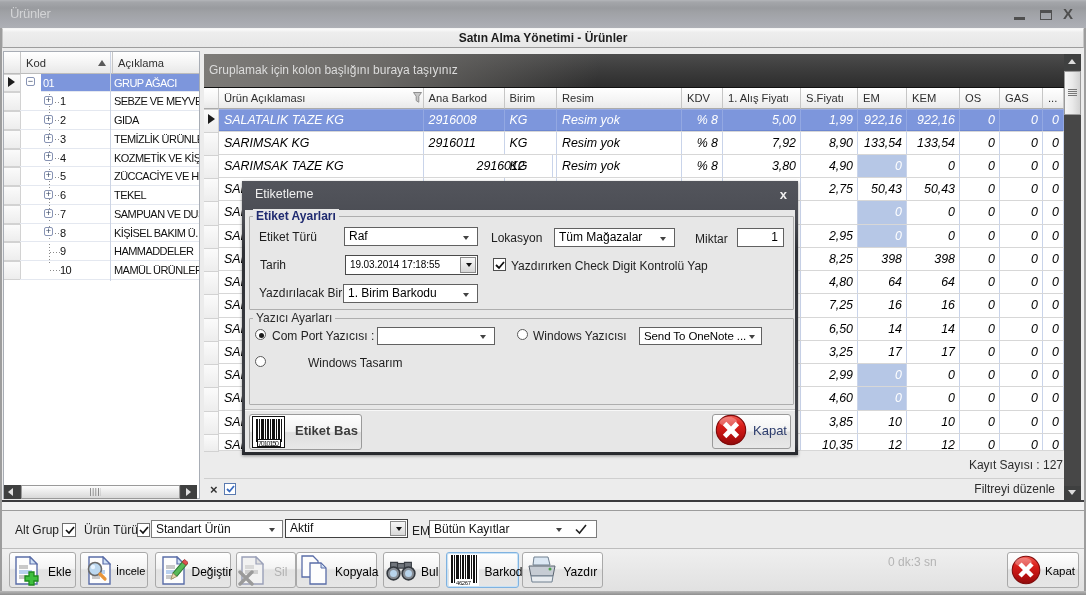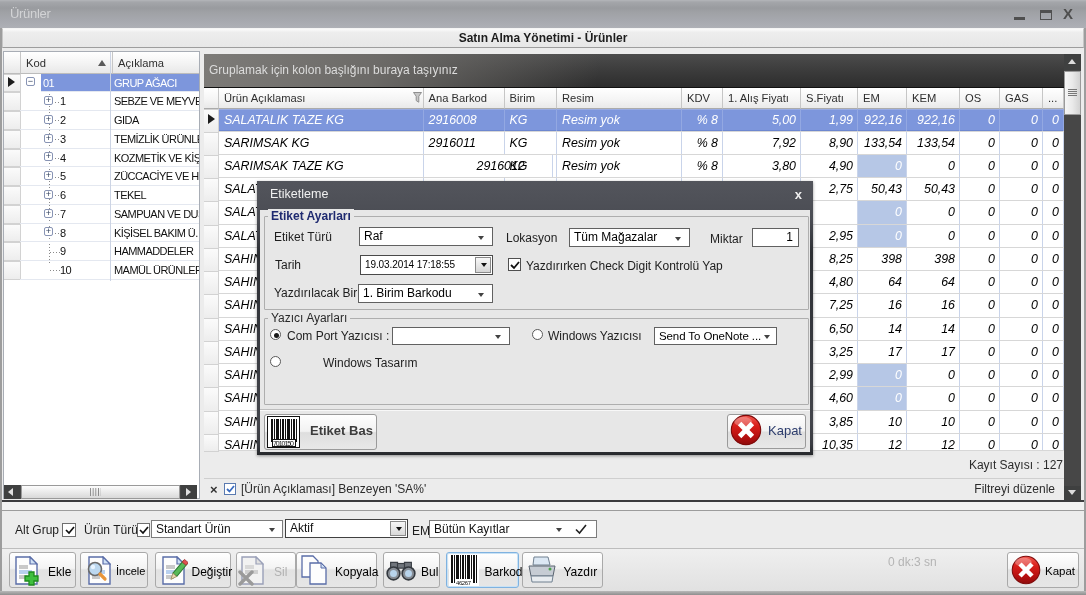--- a/index.html
+++ b/index.html
@@ -46,21 +46,21 @@
 
 .lbl{position:absolute;font-size:12px;color:#1e1e1e;white-space:nowrap;}
 .cb{position:absolute;width:13px;height:13px;background:#fff;border:1px solid #6e6e6e;}
 .combo{position:absolute;background:#fff;border:1px solid #7c7c7c;font-size:12px;color:#111;white-space:nowrap;overflow:hidden;}
 .combo .tx{position:absolute;left:4px;top:0;line-height:18px;}
 .arr{position:absolute;width:0;height:0;border-left:3.5px solid transparent;border-right:3.5px solid transparent;border-top:4px solid #424242;}
 
 #tbar{left:2px;top:548px;width:1082px;height:43px;background:linear-gradient(#efefef,#e1e1e1);border-top:1px solid #bdbdbd;}
 .btn{position:absolute;top:552px;height:36px;background:linear-gradient(#ffffff,#f3f3f3 45%,#e2e2e2 50%,#e6e6e6);border:1px solid #a9a9a9;border-radius:3px;font-size:12px;color:#1c1c1c;}
 
-#dlg{left:257px;top:181px;width:556px;height:274px;background:linear-gradient(#53555c 0%,#4a4c53 14%,#2e3035 26%,#36383e 55%,#43454b 88%,#3a3c42 96%,#26282c 100%);box-shadow:0 1px 3px rgba(0,0,0,.4);}
+#dlg{left:242px;top:181px;width:556px;height:274px;background:linear-gradient(#53555c 0%,#4a4c53 14%,#2e3035 26%,#36383e 55%,#43454b 88%,#3a3c42 96%,#26282c 100%);box-shadow:0 1px 3px rgba(0,0,0,.4);}
 #dlgtitle{position:absolute;left:0;top:0;width:100%;height:28px;color:#f0f0f0;font-size:12.5px;line-height:27px;padding-left:13px;}
 #dlgtitle .x{position:absolute;right:11px;top:0;font-weight:bold;color:#efefef;font-size:13px;}
 .grp{position:absolute;border:1px solid #aeaeae;border-radius:1px;}
 .grplab{position:absolute;background:#e7e7e7;padding:0 3px;font-size:12px;}
 .dlbl{position:absolute;font-size:12px;color:#1e1e1e;white-space:nowrap;}
 .dcombo{position:absolute;background:#fff;border:1px solid #616161;font-size:12px;color:#000;}
 .dcombo .tx{position:absolute;left:4px;top:0;line-height:17px;white-space:nowrap;}
 .radio{position:absolute;width:11px;height:11px;border-radius:50%;background:#fff;border:1px solid #5a5a5a;}
 .radio.on:after{content:"";position:absolute;left:2.5px;top:2.5px;width:5px;height:5px;border-radius:50%;background:#1a1a1a;}
 .dbtn{position:absolute;background:linear-gradient(#fefefe,#f2f2f2 48%,#dedede 52%,#e8e8e8);border:1px solid #9a9a9a;border-radius:3px;}
@@ -407,21 +407,20 @@
     </div>
 <div class="sbthumbv" style="left:1064px;top:71px;width:17px;height:44px;"></div>
 <div class="grip" style="left:1068px;top:89px;width:9px;height:8px;background-image:linear-gradient(#777 1px,transparent 1px);background-size:9px 2px;"></div>
 <div class="abs" id="ksay">Kayıt Sayısı : 127</div>
 <div class="abs" id="fbar">
       <span style="position:absolute;left:6px;top:0;color:#333;font-size:13px;font-weight:bold;">×</span>
       <span class="cb" style="left:20px;top:4px;width:12px;height:12px;border-color:#5a7ab0;"></span>
       <svg class="abs" style="left:22px;top:6px;" width="9" height="9" viewBox="0 0 9 9">
         <path d="M1 4 L3.5 6.5 L8 1" stroke="#3a6cc0" stroke-width="1.8" fill="none"></path>
       </svg>
-      <span style="position:absolute;left:37px;">[Ürün Açıklaması] Benzeyen 'SA%'</span>
       <span style="position:absolute;right:9px;">Filtreyi düzenle</span>
     </div>
 <div class="abs" style="left:2px;top:500px;width:1082px;height:1.5px;background:#3c3c3e;"></div>
 <div class="abs" style="left:2px;top:501.5px;width:1082px;height:8px;background:#f2f2f2;"></div>
 <div class="abs" style="left:2px;top:509.5px;width:1082px;height:1px;background:#9c9c9c;"></div>
 <div class="lbl" style="left:15px;top:523px;">Alt Grup</div>
 <div class="cb" style="left:62px;top:523px;width:13.5px;height:13.5px;"></div>
 <svg class="abs" style="left:64.5px;top:526px;" width="10" height="9" viewBox="0 0 10 9">
       <path d="M1 4 L4 7 L9 1" stroke="#111" stroke-width="1.7" fill="none"></path>
     </svg>

